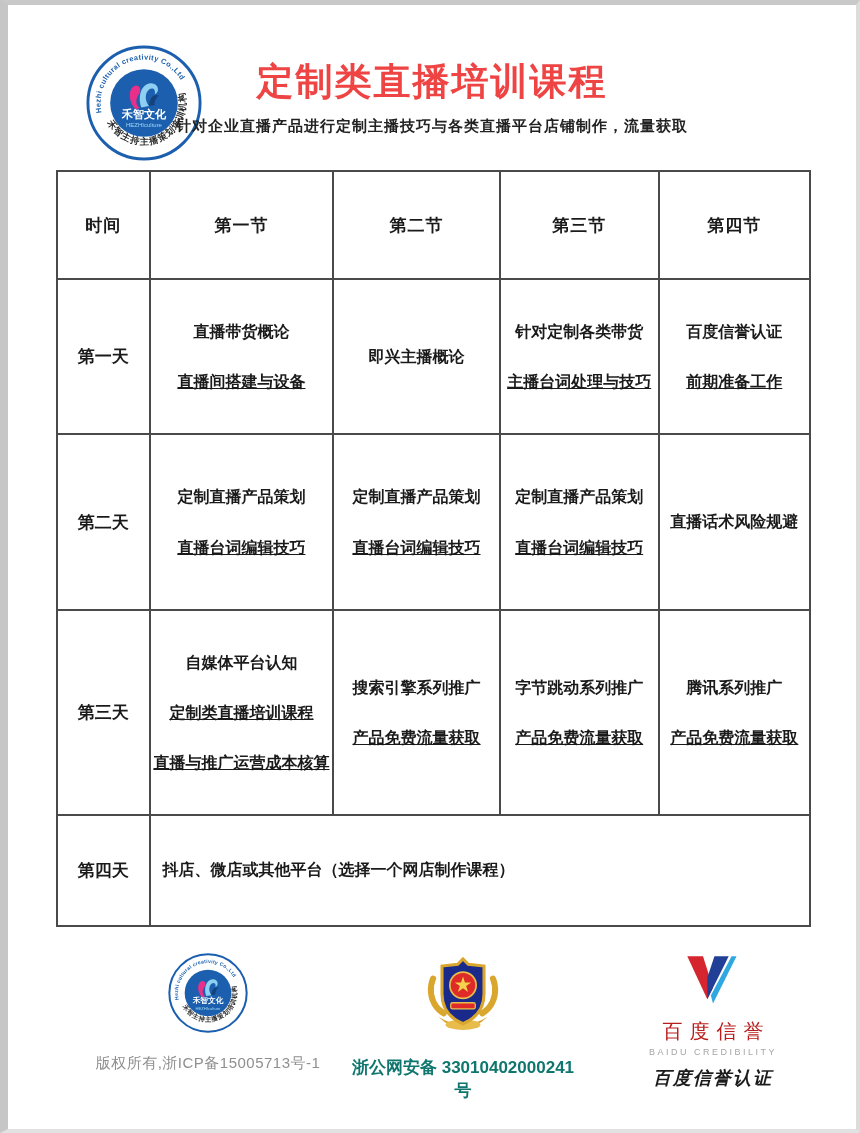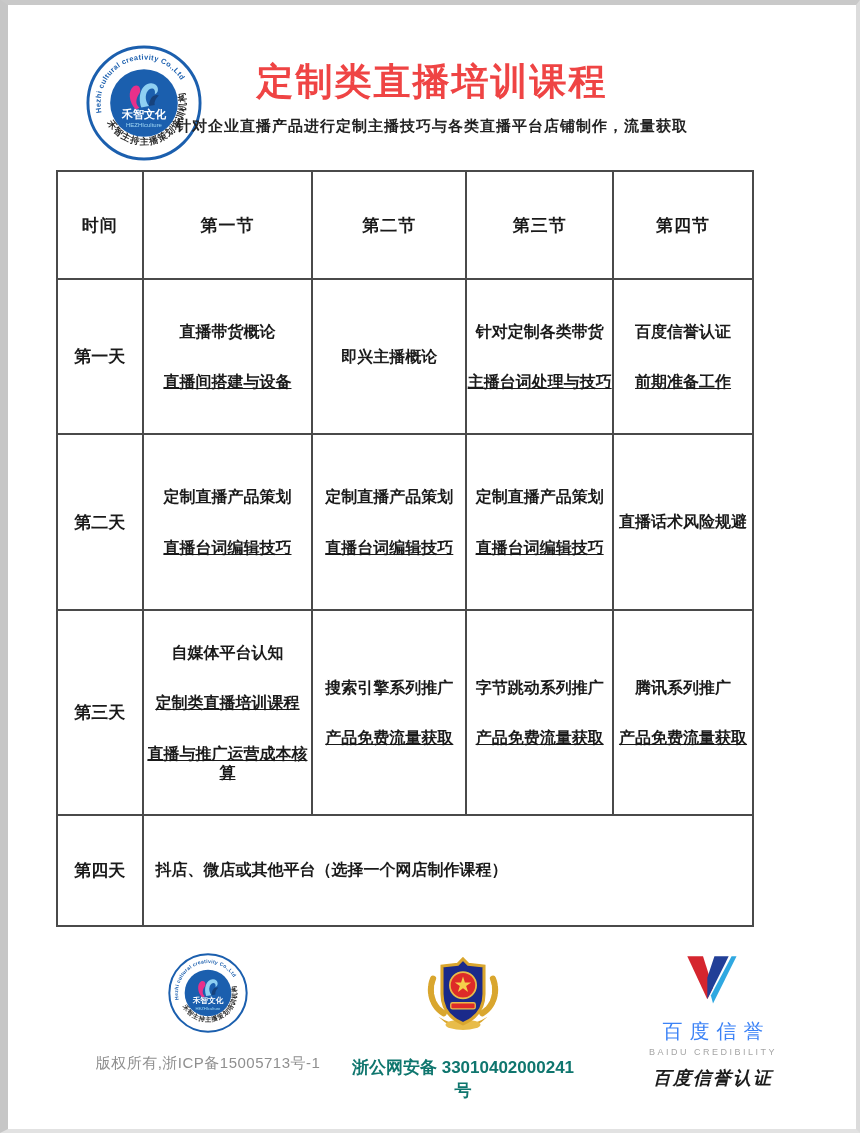--- a/index.html
+++ b/index.html
@@ -30,21 +30,21 @@
     color:#ef4444;
   }
   .page-subtitle {
     margin-top:10px; font-size:15px; font-weight:bold; color:#222;
     letter-spacing:1px;
   }
 
   
   table.course {
     position:absolute; left:48px; top:165px;
-    width:698px; border-collapse:collapse; table-layout:fixed;
+    width:755px; border-collapse:collapse; table-layout:fixed;
   }
   table.course td, table.course th {
     border:2px solid var(--border_gray,#4a4a4a);
     text-align:center; vertical-align:middle;
     font-weight:bold; color:#1a1a1a;
     background:#fff;
   }
   table.course thead tr { height:108px; }
   table.course thead th { font-size:17px; letter-spacing:1px; }
   table.course tbody tr:nth-child(1) { height:155px; }
@@ -64,21 +64,21 @@
   .footer-center { left:340px; width:230px; }
   .footer-right { left:595px; width:220px; }
   .footer-logo-slot { height:86px; display:flex; align-items:center; justify-content:center; }
   .footer-logo-slot svg { width:80px; height:80px; }
   .badge-slot { height:86px; display:flex; align-items:flex-end; justify-content:center; }
   .badge-slot svg { width:88px; height:84px; }
   .baidu-slot { height:62px; display:flex; align-items:flex-end; justify-content:center; }
   .baidu-slot svg { width:72px; height:60px; }
   .copyright-text { margin-top:18px; font-size:15px; color:var(--text_gray,#8f8f8f); letter-spacing:0.5px; }
   .police-text { margin-top:20px; font-size:17px; font-weight:bold; color:#0f766e; }
-  .baidu-name { margin-top:6px; font-size:20px; color:#3b82f6; letter-spacing:7px; text-indent:7px; }
+  .baidu-name { margin-top:6px; font-size:20px; color:#b91c1c; letter-spacing:7px; text-indent:7px; }
   .baidu-sub { margin-top:2px; font-size:9px; color:#a5a5a5; letter-spacing:2.5px; }
   .baidu-cert { margin-top:9px; font-size:18px; font-weight:bold; color:#1c1c1c; letter-spacing:2px;font-style:italic; }
 </style>
 </head>
 <body>
 
 <div class="page">
 
   <div class="header">
 

